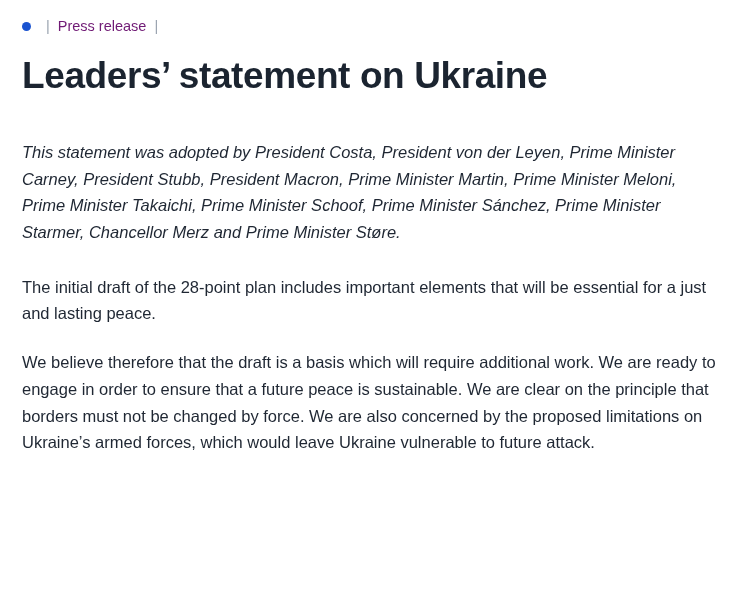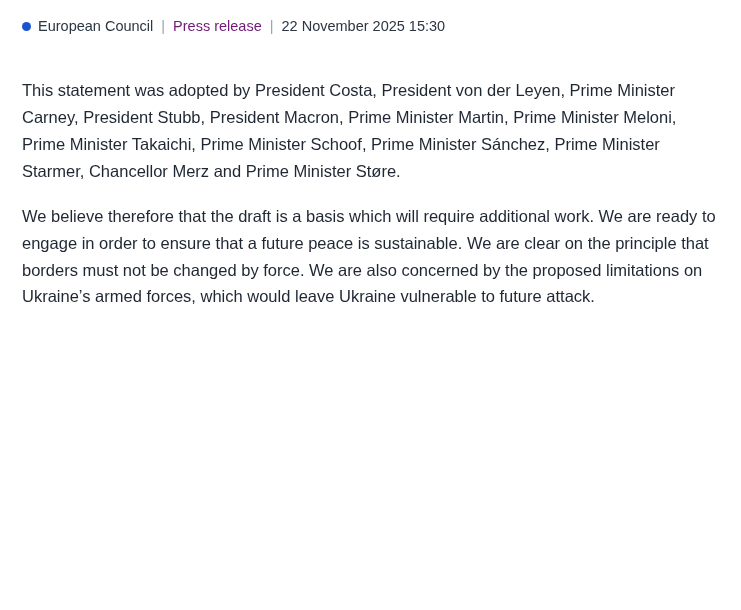--- a/index.html
+++ b/index.html
@@ -62,39 +62,40 @@
     margin-top: 42px;
   }
   p.para {
     font-size: 16.5px;
     line-height: 1.62;
     margin: 0 0 22px 0;
     color: #1f2733;
     max-width: 700px;
   }
   p.para.intro {
-    margin-bottom: 19px;
+    font-style: italic;
+    margin-bottom: 28px;
   }
   p.para:last-child {
     margin-bottom: 12px;
   }
 </style>
 </head>
 <body>
 
 <div class="page">
 
   <div class="meta-line">
     <span class="bullet-dot"></span>
-    <span class="meta-source">European Council</span>
     <span class="meta-sep">|</span>
     <span class="meta-type">Press release</span>
     <span class="meta-sep">|</span>
-    <span class="meta-date">22 November 2025 15:30</span>
   </div>
 
+  <h1 class="title">Leaders’ statement on Ukraine</h1>
 
   <div class="body-area">
     <p class="para intro">This statement was adopted by President Costa, President von der Leyen, Prime Minister Carney, President Stubb, President Macron, Prime Minister Martin, Prime Minister Meloni, Prime Minister Takaichi, Prime Minister Schoof, Prime Minister Sánchez, Prime Minister Starmer, Chancellor Merz and Prime Minister Støre.</p>
+    <p class="para">The initial draft of the 28-point plan includes important elements that will be essential for a just and lasting peace.</p>
     <p class="para">We believe therefore that the draft is a basis which will require additional work. We are ready to engage in order to ensure that a future peace is sustainable. We are clear on the principle that borders must not be changed by force. We are also concerned by the proposed limitations on Ukraine’s armed forces, which would leave Ukraine vulnerable to future attack.</p>
   </div>
 
 </div>
 
 </body></html>

